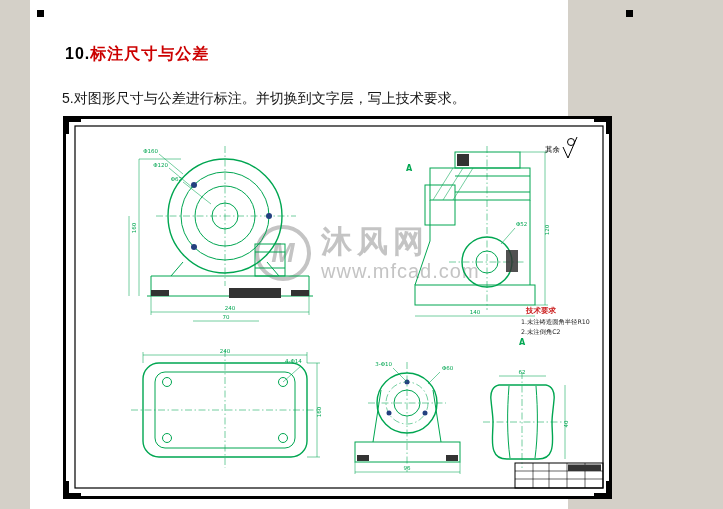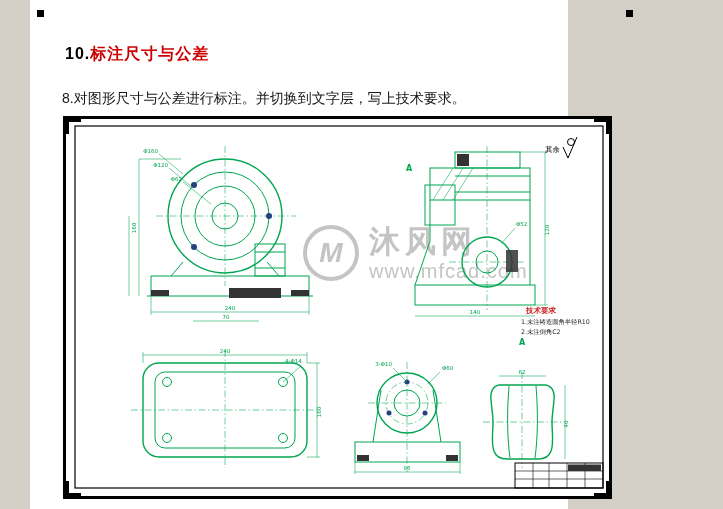--- a/index.html
+++ b/index.html
@@ -12,21 +12,21 @@
   .anchor{position:absolute;width:7px;height:7px;background:#000;}
   .anchor.left{left:7px;top:10px;}
   .anchor.right{left:596px;top:10px;}
   .heading{position:absolute;left:35px;top:44px;font-size:16px;font-weight:bold;color:#000;letter-spacing:1px;}
   .heading .red{color:var(--headingred,#cc0000);}
   .para{position:absolute;left:32px;top:90px;font-size:14px;color:#161616;}
   .drawing{position:absolute;left:33px;top:116px;width:549px;height:383px;background:#ffffff;}
   .drawing svg{position:absolute;left:0;top:0;z-index:2;}
   
   .watermark{position:absolute;left:192px;top:108px;z-index:1;display:flex;align-items:center;gap:10px;
-    color:var(--watermark,#c4c4c4);padding-left:48px;}
+    color:var(--watermark,#c4c4c4);}
   .wm-logo{width:48px;height:48px;border:4px solid var(--watermark,#c4c4c4);border-radius:50%;
     display:flex;align-items:center;justify-content:center;font-size:28px;font-weight:bold;font-style:italic;}
   .wm-col{display:flex;flex-direction:column;line-height:1.15;}
   .wm-brand{font-size:31px;font-weight:bold;letter-spacing:5px;}
   .wm-url{font-size:20px;letter-spacing:1px;}
   
   .fr{stroke:#000;fill:none;}
   .g {stroke:var(--line,#00a651);stroke-width:1;fill:none;}
   .gt{stroke:var(--line,#00a651);stroke-width:1.4;fill:none;}
   .gd{stroke:var(--line,#00a651);stroke-width:0.55;fill:none;}
@@ -45,21 +45,21 @@
 <body>
 
 <div class="page">
   <div class="anchor left"></div>
   <div class="anchor right"></div>
 
   <div class="heading">
     <span>10.</span><span class="red">标注尺寸与公差</span>
   </div>
 
-  <div class="para">8.对图形尺寸与公差进行标注。并切换到文字层，写上技术要求。</div>
+  <div class="para">5.对图形尺寸与公差进行标注。并切换到文字层，写上技术要求。</div>
 
   <div class="drawing">
 
     <div class="watermark">
       <span class="wm-logo">M</span>
       <span class="wm-col">
         <span class="wm-brand">沐风网</span>
         <span class="wm-url">www.mfcad.com</span>
       </span>
     </div>

